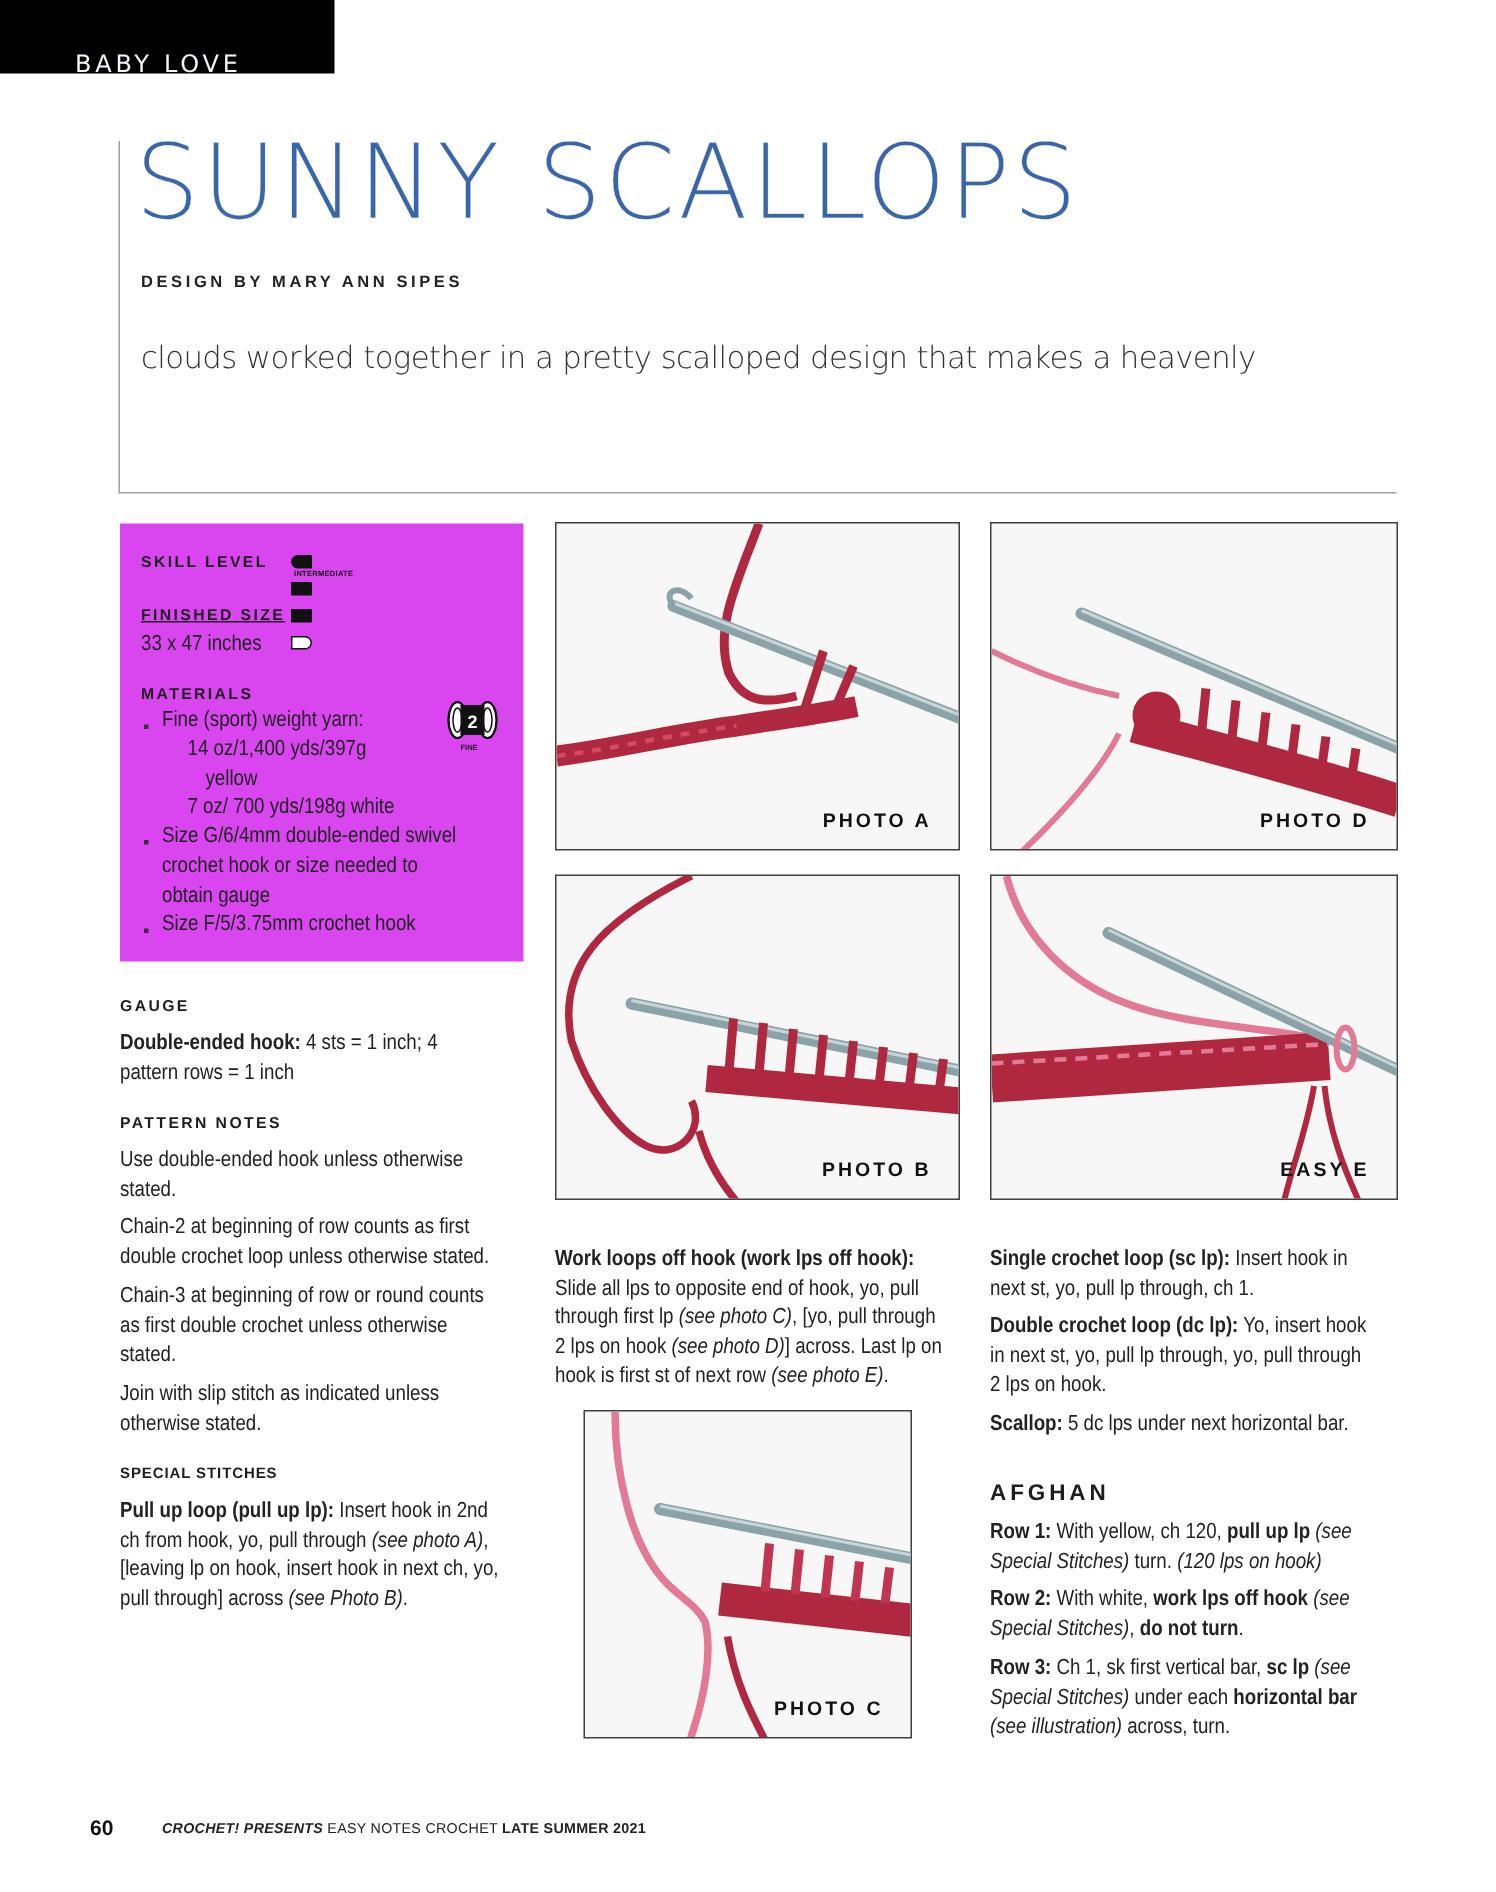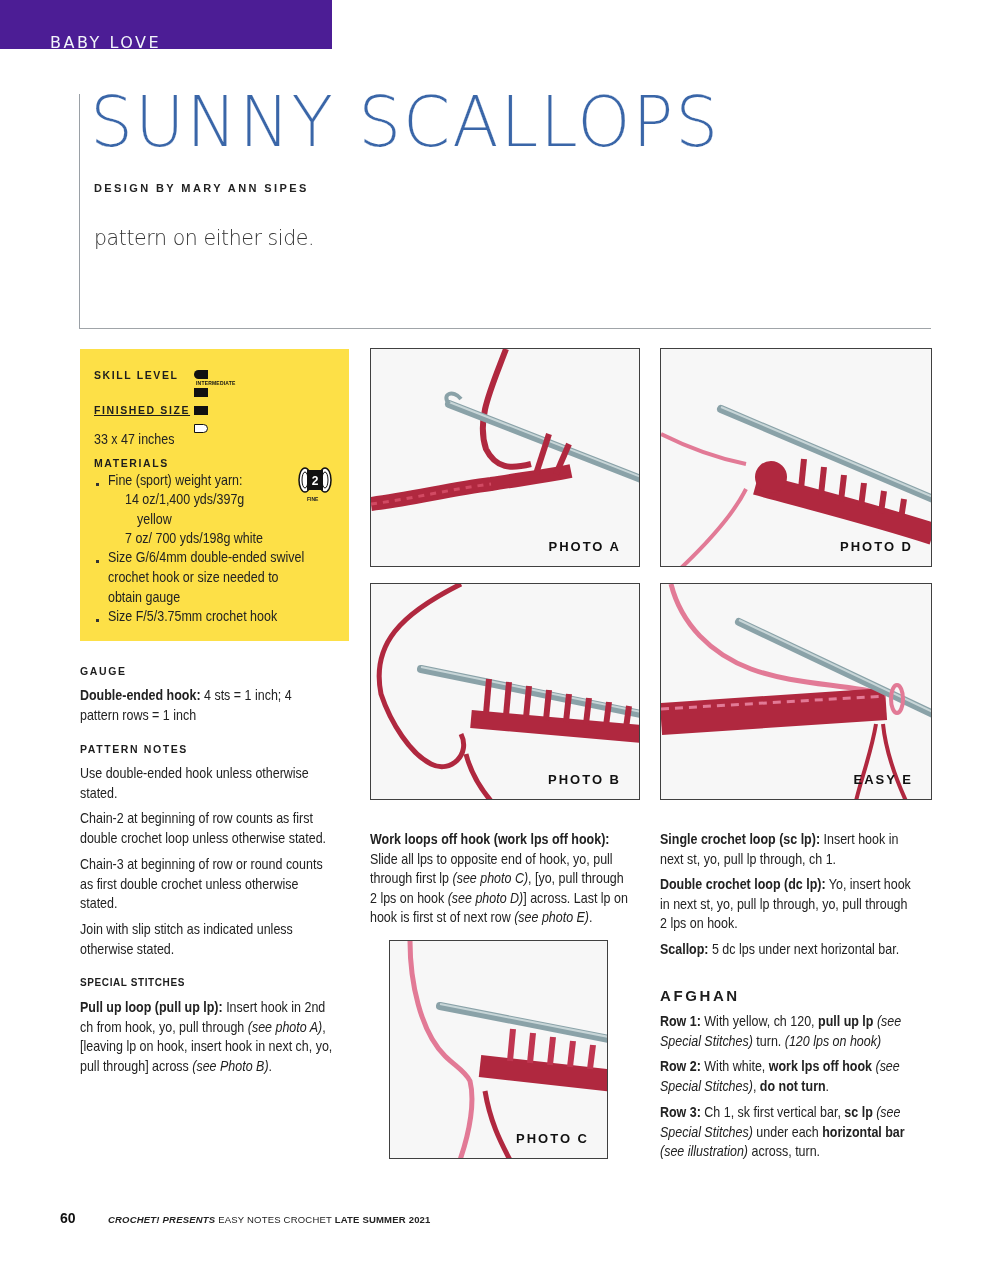--- a/index.html
+++ b/index.html
@@ -1,29 +1,29 @@
 <!DOCTYPE html>
 <html><head>
 <meta charset="utf-8">
 <style>
   * { box-sizing: border-box; margin: 0; padding: 0; }
   html, body { width: 997px; height: 1261px; background: #ffffff; overflow: hidden; }
   body { position: relative; font-family: "Liberation Sans", sans-serif; color: #222; }
 
-  .section-tab { position: absolute; left: 0; top: 0; width: 332px; height: 49px; background: #4c1d95; }
+  .section-tab { position: absolute; left: 0; top: 0; width: 223px; height: 49px; background: #000000; }
   .section-tab span { position: absolute; left: 50px; bottom: -3px; color: #f2f5fa; font-size: 16px; letter-spacing: 2.5px; font-family: "DejaVu Sans", sans-serif; }
 
   .header-rule-v { position: absolute; left: 79px; top: 94px; width: 1px; height: 235px; background: #9aa0a6; }
   .header-rule-h { position: absolute; left: 79px; top: 328px; width: 852px; height: 1px; background: #a0a4a8; }
 
   .title { position: absolute; left: 90px; top: 88px; font-family: "DejaVu Sans", sans-serif; font-weight: 200; font-size: 69px; color: #3a66a8; letter-spacing: 2px; line-height: 1; transform: scaleX(0.98); transform-origin: left; -webkit-text-stroke: 0.2px #fff; font-stretch: condensed; }
   .byline { position: absolute; left: 94px; top: 182px; font-size: 11px; font-weight: bold; letter-spacing: 2.4px; color: #222; }
   .intro { position: absolute; left: 94px; top: 222px; width: 820px; font-family: "DejaVu Sans", sans-serif; font-size: 20.5px; line-height: 32.5px; color: #333; letter-spacing: -0.4px; font-weight: 300; }
 
-  .spec-box { position: absolute; left: 80px; top: 349px; width: 269px; height: 292px; background: #fde047; }
+  .spec-box { position: absolute; left: 80px; top: 349px; width: 269px; height: 292px; background: #d946ef; }
   .spec-label { font-size: 10.5px; font-weight: bold; letter-spacing: 1.6px; color: #1d1d1d; }
   .narrow { font-family: "Liberation Sans Narrow", "Liberation Sans", sans-serif; font-size: 14.5px; color: #222; transform-origin: left; }
   .cond { display: inline-block; transform: scaleX(0.86); transform-origin: left top; white-space: nowrap; }
 
   .abs { position: absolute; }
 
   .skill-bar { position: absolute; left: 100px; top: 5px; }
   .skill-seg { display: inline-block; width: 14px; height: 9px; background: #111; margin-right: 1px; vertical-align: top; }
   .skill-seg.first { border-radius: 5px 0 0 5px; }
   .skill-seg.empty { background: #fff; border: 1px solid #111; border-radius: 0 5px 5px 0; }
@@ -55,34 +55,34 @@
 
 <div class="section-tab">
   <span>BABY LOVE</span>
 </div>
 
 <div class="header-rule-v"></div>
 <div class="header-rule-h"></div>
 <h1 class="title">SUNNY SCALLOPS</h1>
 <div class="byline">DESIGN BY MARY ANN SIPES</div>
 <div class="intro">
-  <div>pattern on either side.</div>
+  <div>clouds worked together in a pretty scalloped design that makes a heavenly</div>
 </div>
 
 <div class="spec-box">
   <div class="abs" style="left:14px; top:16px;">
     <span class="spec-label">SKILL LEVEL</span>
     <div class="skill-bar">
       <span class="skill-seg first"></span><span class="skill-seg"></span><span class="skill-seg"></span><span class="skill-seg empty"></span>
     </div>
     <div class="skill-caption">INTERMEDIATE</div>
   </div>
 
   <div class="abs spec-label" style="left:14px; top:55px;text-decoration:underline;">FINISHED SIZE</div>
-  <div class="abs narrow" style="left:14px; top:82px;"><span class="cond">33 x 47 inches</span></div>
+  <div class="abs narrow" style="left:14px; top:72px;"><span class="cond">33 x 47 inches</span></div>
 
   <div class="abs spec-label" style="left:14px; top:108px;">MATERIALS</div>
 
   <div class="bullet" style="left:16px; top:134px;"></div>
   <div class="abs narrow" style="left:28px; top:123px;"><span class="cond">Fine (sport) weight yarn:</span></div>
   <div class="abs narrow" style="left:45px; top:142px;"><span class="cond">14 oz/1,400 yds/397g</span></div>
   <div class="abs narrow" style="left:57px; top:162px;"><span class="cond">yellow</span></div>
   <div class="abs narrow" style="left:45px; top:181px;"><span class="cond">7 oz/ 700 yds/198g white</span></div>
   <div class="bullet" style="left:16px; top:211px;"></div>
   <div class="abs narrow" style="left:28px; top:200px;"><span class="cond">Size G/6/4mm double-ended swivel</span></div>

